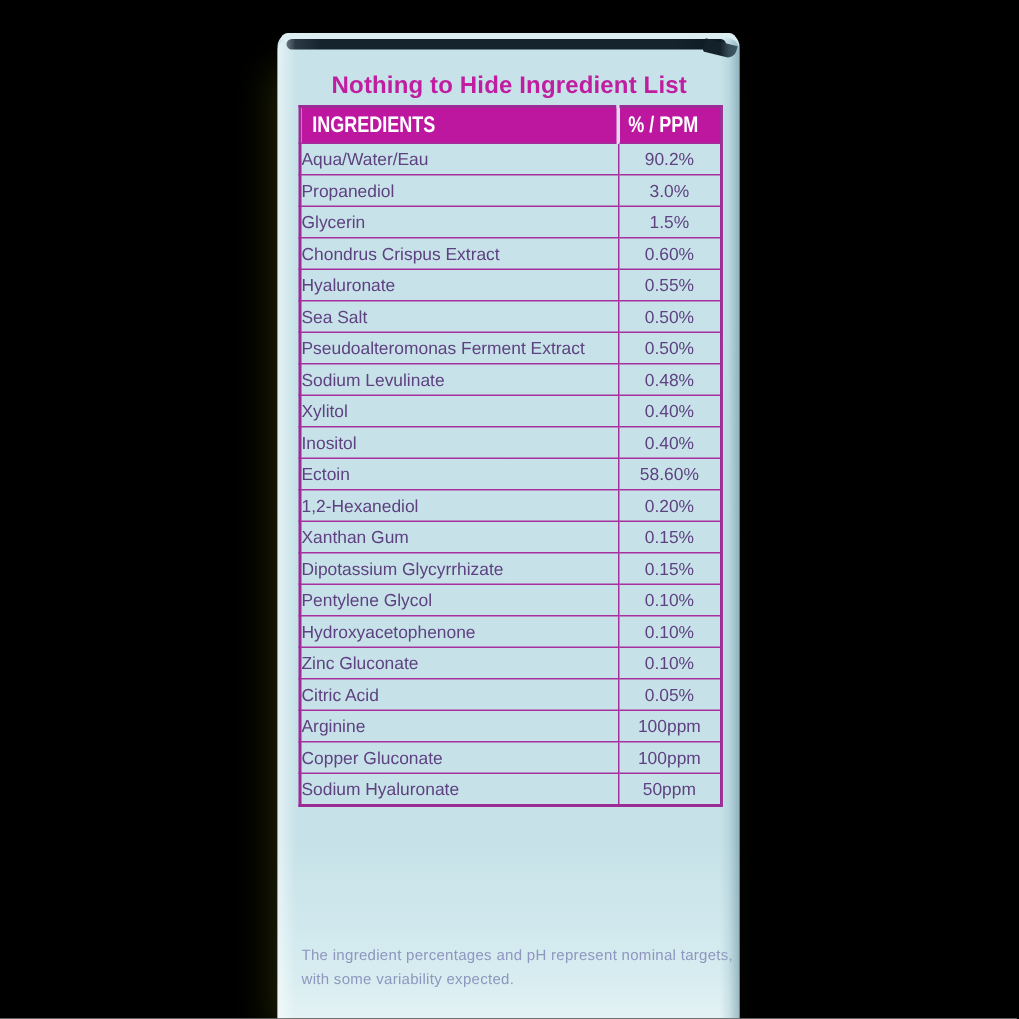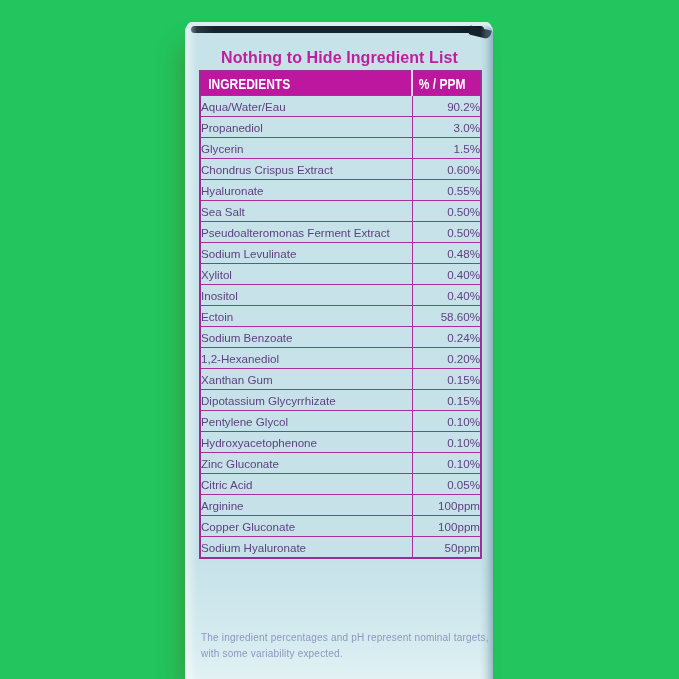--- a/index.html
+++ b/index.html
@@ -1,20 +1,20 @@
 <!DOCTYPE html>
 <html><head>
 <meta charset="utf-8">
 <style>
   html, body { margin: 0; padding: 0; }
   .canvas {
     position: relative;
     width: 679px;
     height: 679px;
-    background: #22c55e;
+    background: #000000;
     overflow: hidden;
     font-family: "Liberation Sans", sans-serif;
   }
   
   .box {
     position: absolute;
     left: 185px;
     top: 22px;
     width: 308px;
     height: 657px;
@@ -103,21 +103,21 @@
     height: 20px;
     border: 1.5px solid #a6309e;
     font-size: 11.6px;
     color: #5e4180;
     padding: 0;
     white-space: nowrap;
     overflow: hidden;
     margin-top: 8px;
   }
   td.name { text-align: left;  padding-left: 9px; }
-  td.val  { text-align: right; padding-right: 8px; }
+  td.val  { text-align: center; padding-right: 8px; }
   .footnote {
     position: absolute;
     left: 16px; top: 608px;
     width: 300px;
     font-size: 10px;
     line-height: 16px;
     letter-spacing: 0.2px;
     color: #8f96bf;
   }
   .footnote span { display: block; white-space: nowrap; }
@@ -195,24 +195,20 @@
   <tr>
     <td class="name">Inositol</td>
     <td class="val">0.40%</td>
   </tr>
 
   <tr>
     <td class="name">Ectoin</td>
     <td class="val">58.60%</td>
   </tr>
 
-  <tr>
-    <td class="name">Sodium Benzoate</td>
-    <td class="val">0.24%</td>
-  </tr>
 
   <tr>
     <td class="name">1,2-Hexanediol</td>
     <td class="val">0.20%</td>
   </tr>
 
   <tr>
     <td class="name">Xanthan Gum</td>
     <td class="val">0.15%</td>
   </tr>

